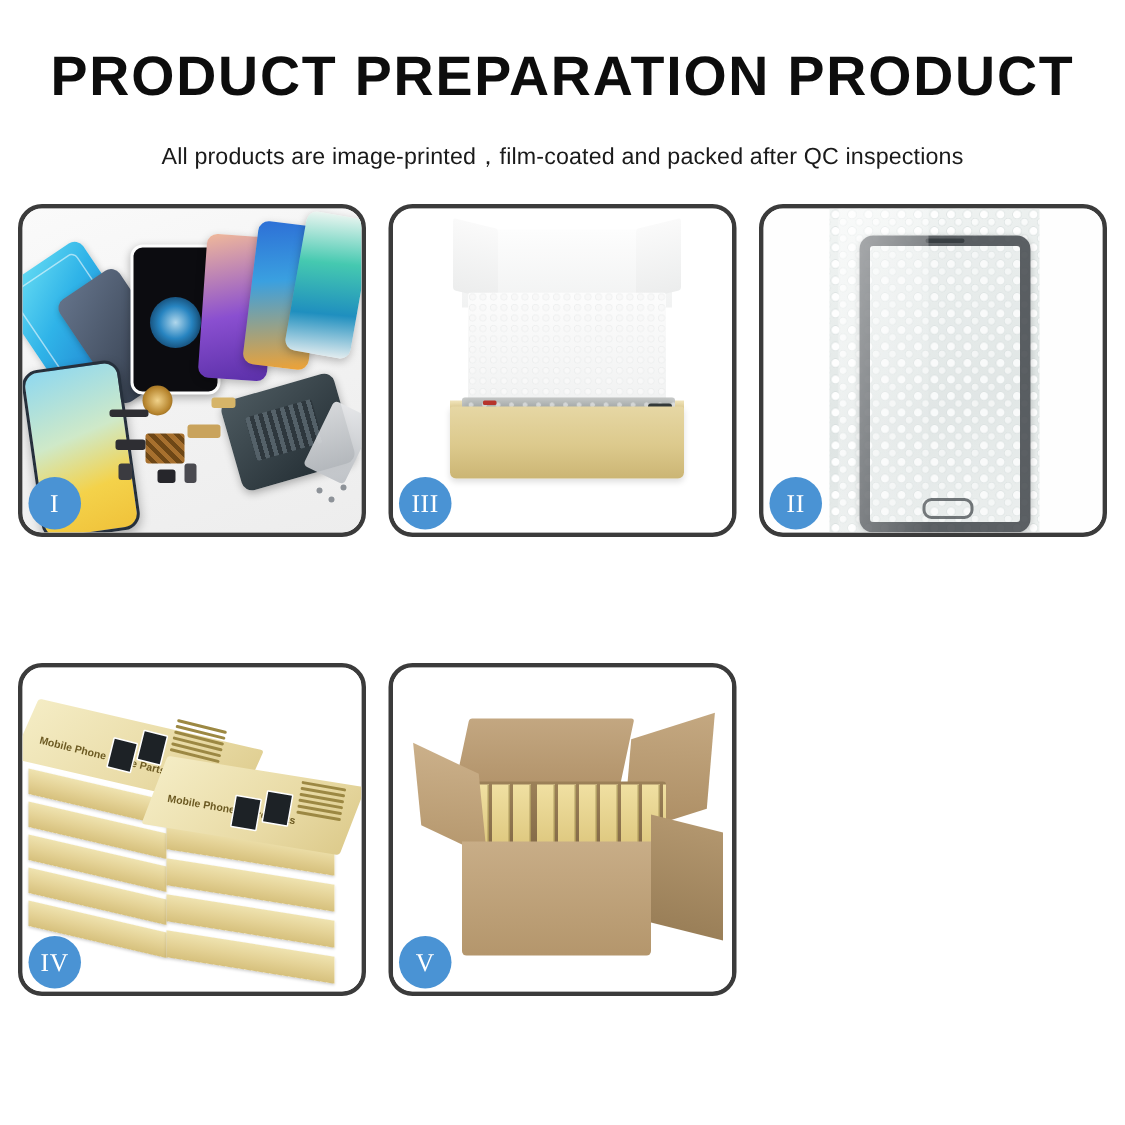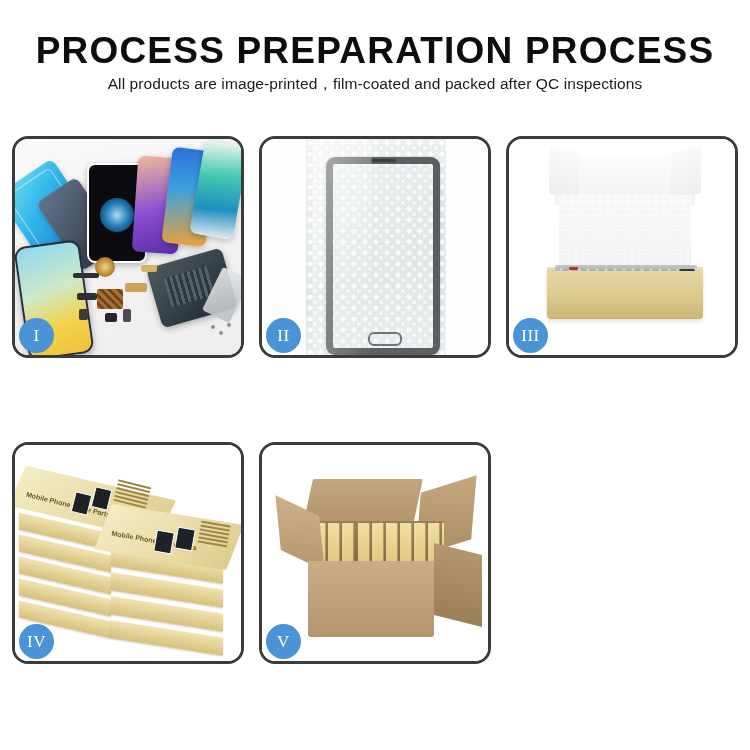--- a/index.html
+++ b/index.html
@@ -12,21 +12,21 @@
   .page{position:relative;width:750px;height:750px;}
 
   
   .header{padding-top:32px;text-align:center;}
   .title{
     font-size:37px;font-weight:700;color:#0d0d0d;
     letter-spacing:1.2px;line-height:1;
     font-family:"Liberation Sans","DejaVu Sans",sans-serif;
   }
   .subtitle{
-    margin-top:5px;font-size:15.5px;color:#1a1a1a;
+    margin-top:25px;font-size:15.5px;color:#1a1a1a;
     font-weight:400;letter-spacing:.1px;
   }
 
   
   .grid{
     position:absolute;left:12px;top:136px;
     width:726px;
     display:grid;
     grid-template-columns:repeat(3,232px);
     grid-template-rows:repeat(2,222px);
@@ -308,21 +308,21 @@
     background:linear-gradient(180deg,rgba(235,238,240,.9),rgba(248,249,250,0));
     transform:skewY(-17deg);z-index:-1;
   }
 </style>
 </head>
 <body>
 
 <div class="page">
 
   <div class="header">
-    <div class="title">PROCESS PREPARATION PROCESS</div>
+    <div class="title">PRODUCT PREPARATION PRODUCT</div>
     <div class="subtitle">All products are image-printed，film-coated and packed after QC inspections</div>
   </div>
 
   <div class="grid">
 
     <div class="panel">
       <div class="photo p1">
         <div class="ph a"></div>
         <div class="ph b"></div>
         <div class="ph c"></div>
@@ -342,41 +342,41 @@
         <div class="chip k8"></div>
         <div class="tool"></div>
         <div class="screw s1"></div>
         <div class="screw s2"></div>
         <div class="screw s3"></div>
       </div>
       <div class="badge">I</div>
     </div>
 
     <div class="panel">
-      <div class="photo p2">
-        <div class="bubblebg"></div>
-        <div class="glass"></div>
-        <div class="sheen"></div>
-      </div>
-      <div class="badge">II</div>
-    </div>
-
-    <div class="panel">
       <div class="photo p3">
         <div class="lidback"></div>
         <div class="lidL"></div>
         <div class="lidR"></div>
         <div class="foam"></div>
         <div class="boxlip"></div>
         <div class="inner"></div>
         <div class="redmark"></div>
         <div class="darkend"></div>
         <div class="boxwall"></div>
       </div>
       <div class="badge">III</div>
+    </div>
+
+    <div class="panel">
+      <div class="photo p2">
+        <div class="bubblebg"></div>
+        <div class="glass"></div>
+        <div class="sheen"></div>
+      </div>
+      <div class="badge">II</div>
     </div>
 
     <div class="panel">
       <div class="photo p4">
         <div class="stack">
 
           <div class="kbox" style="left:4px;top:66px;width:92px;height:17px;transform:skewY(13deg);"></div>
           <div class="kbox" style="left:4px;top:88px;width:92px;height:17px;transform:skewY(13deg);"></div>
           <div class="kbox" style="left:4px;top:110px;width:92px;height:17px;transform:skewY(13deg);"></div>
           <div class="kbox" style="left:4px;top:132px;width:92px;height:17px;transform:skewY(13deg);"></div>

